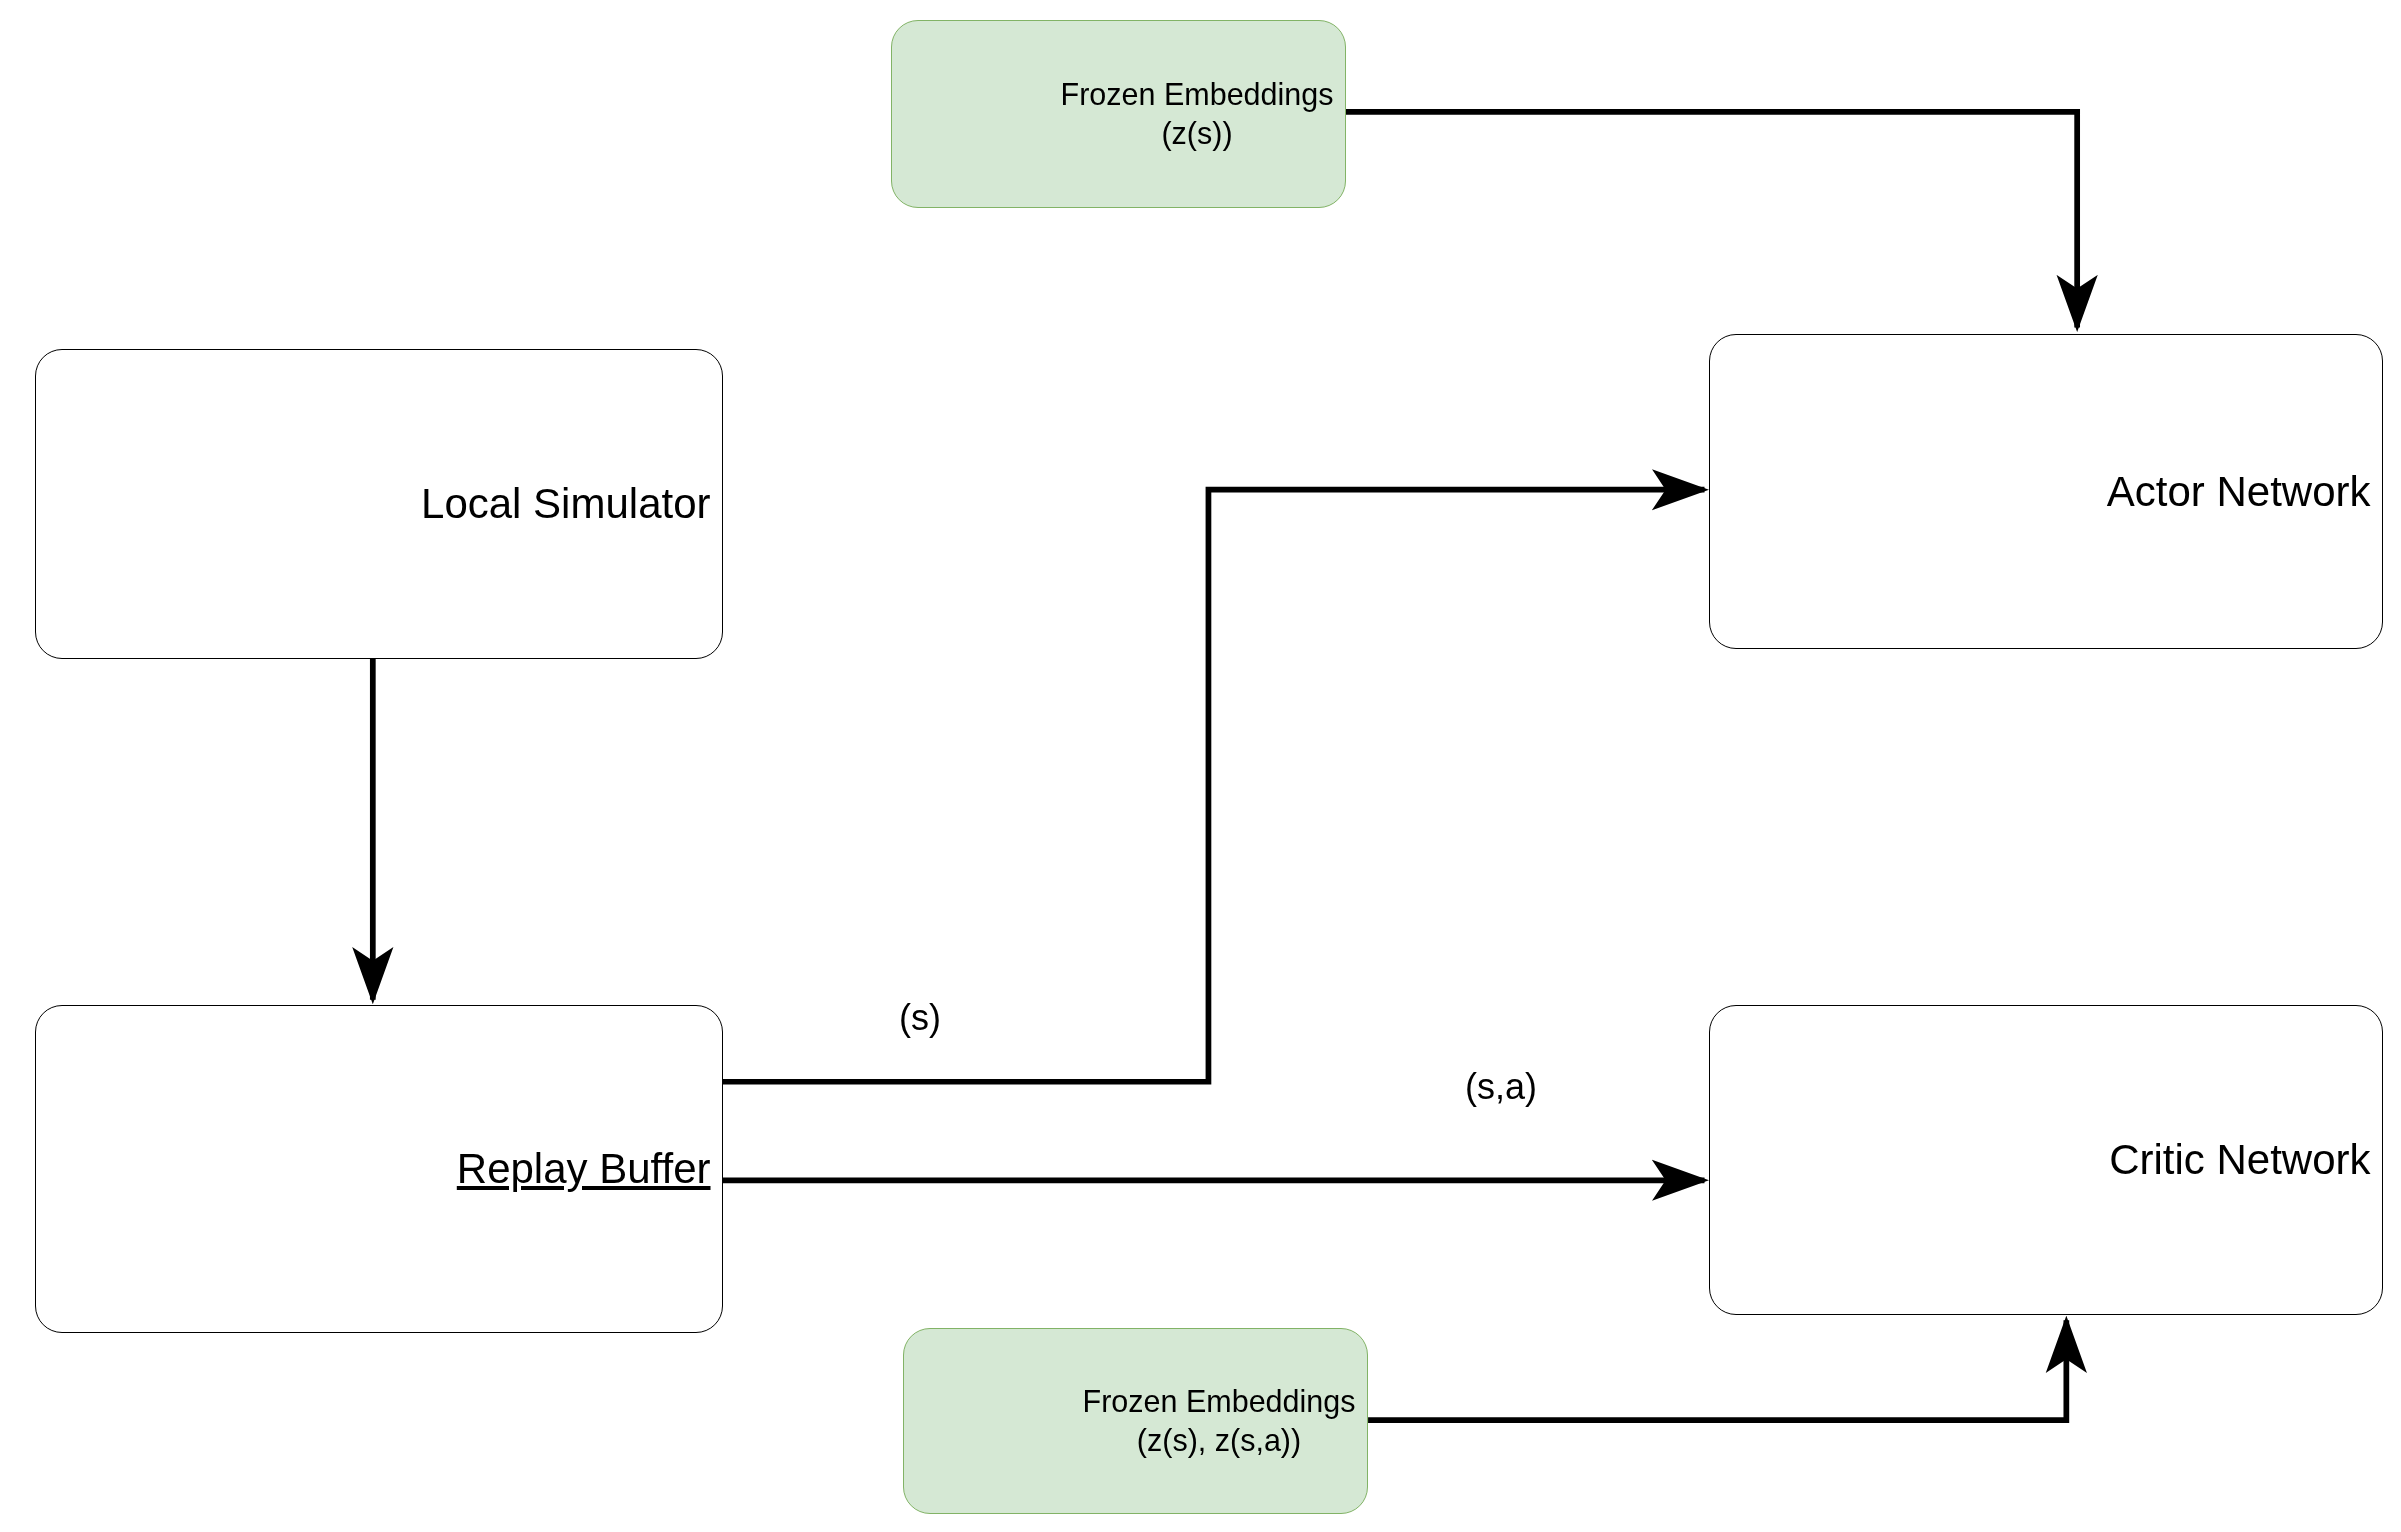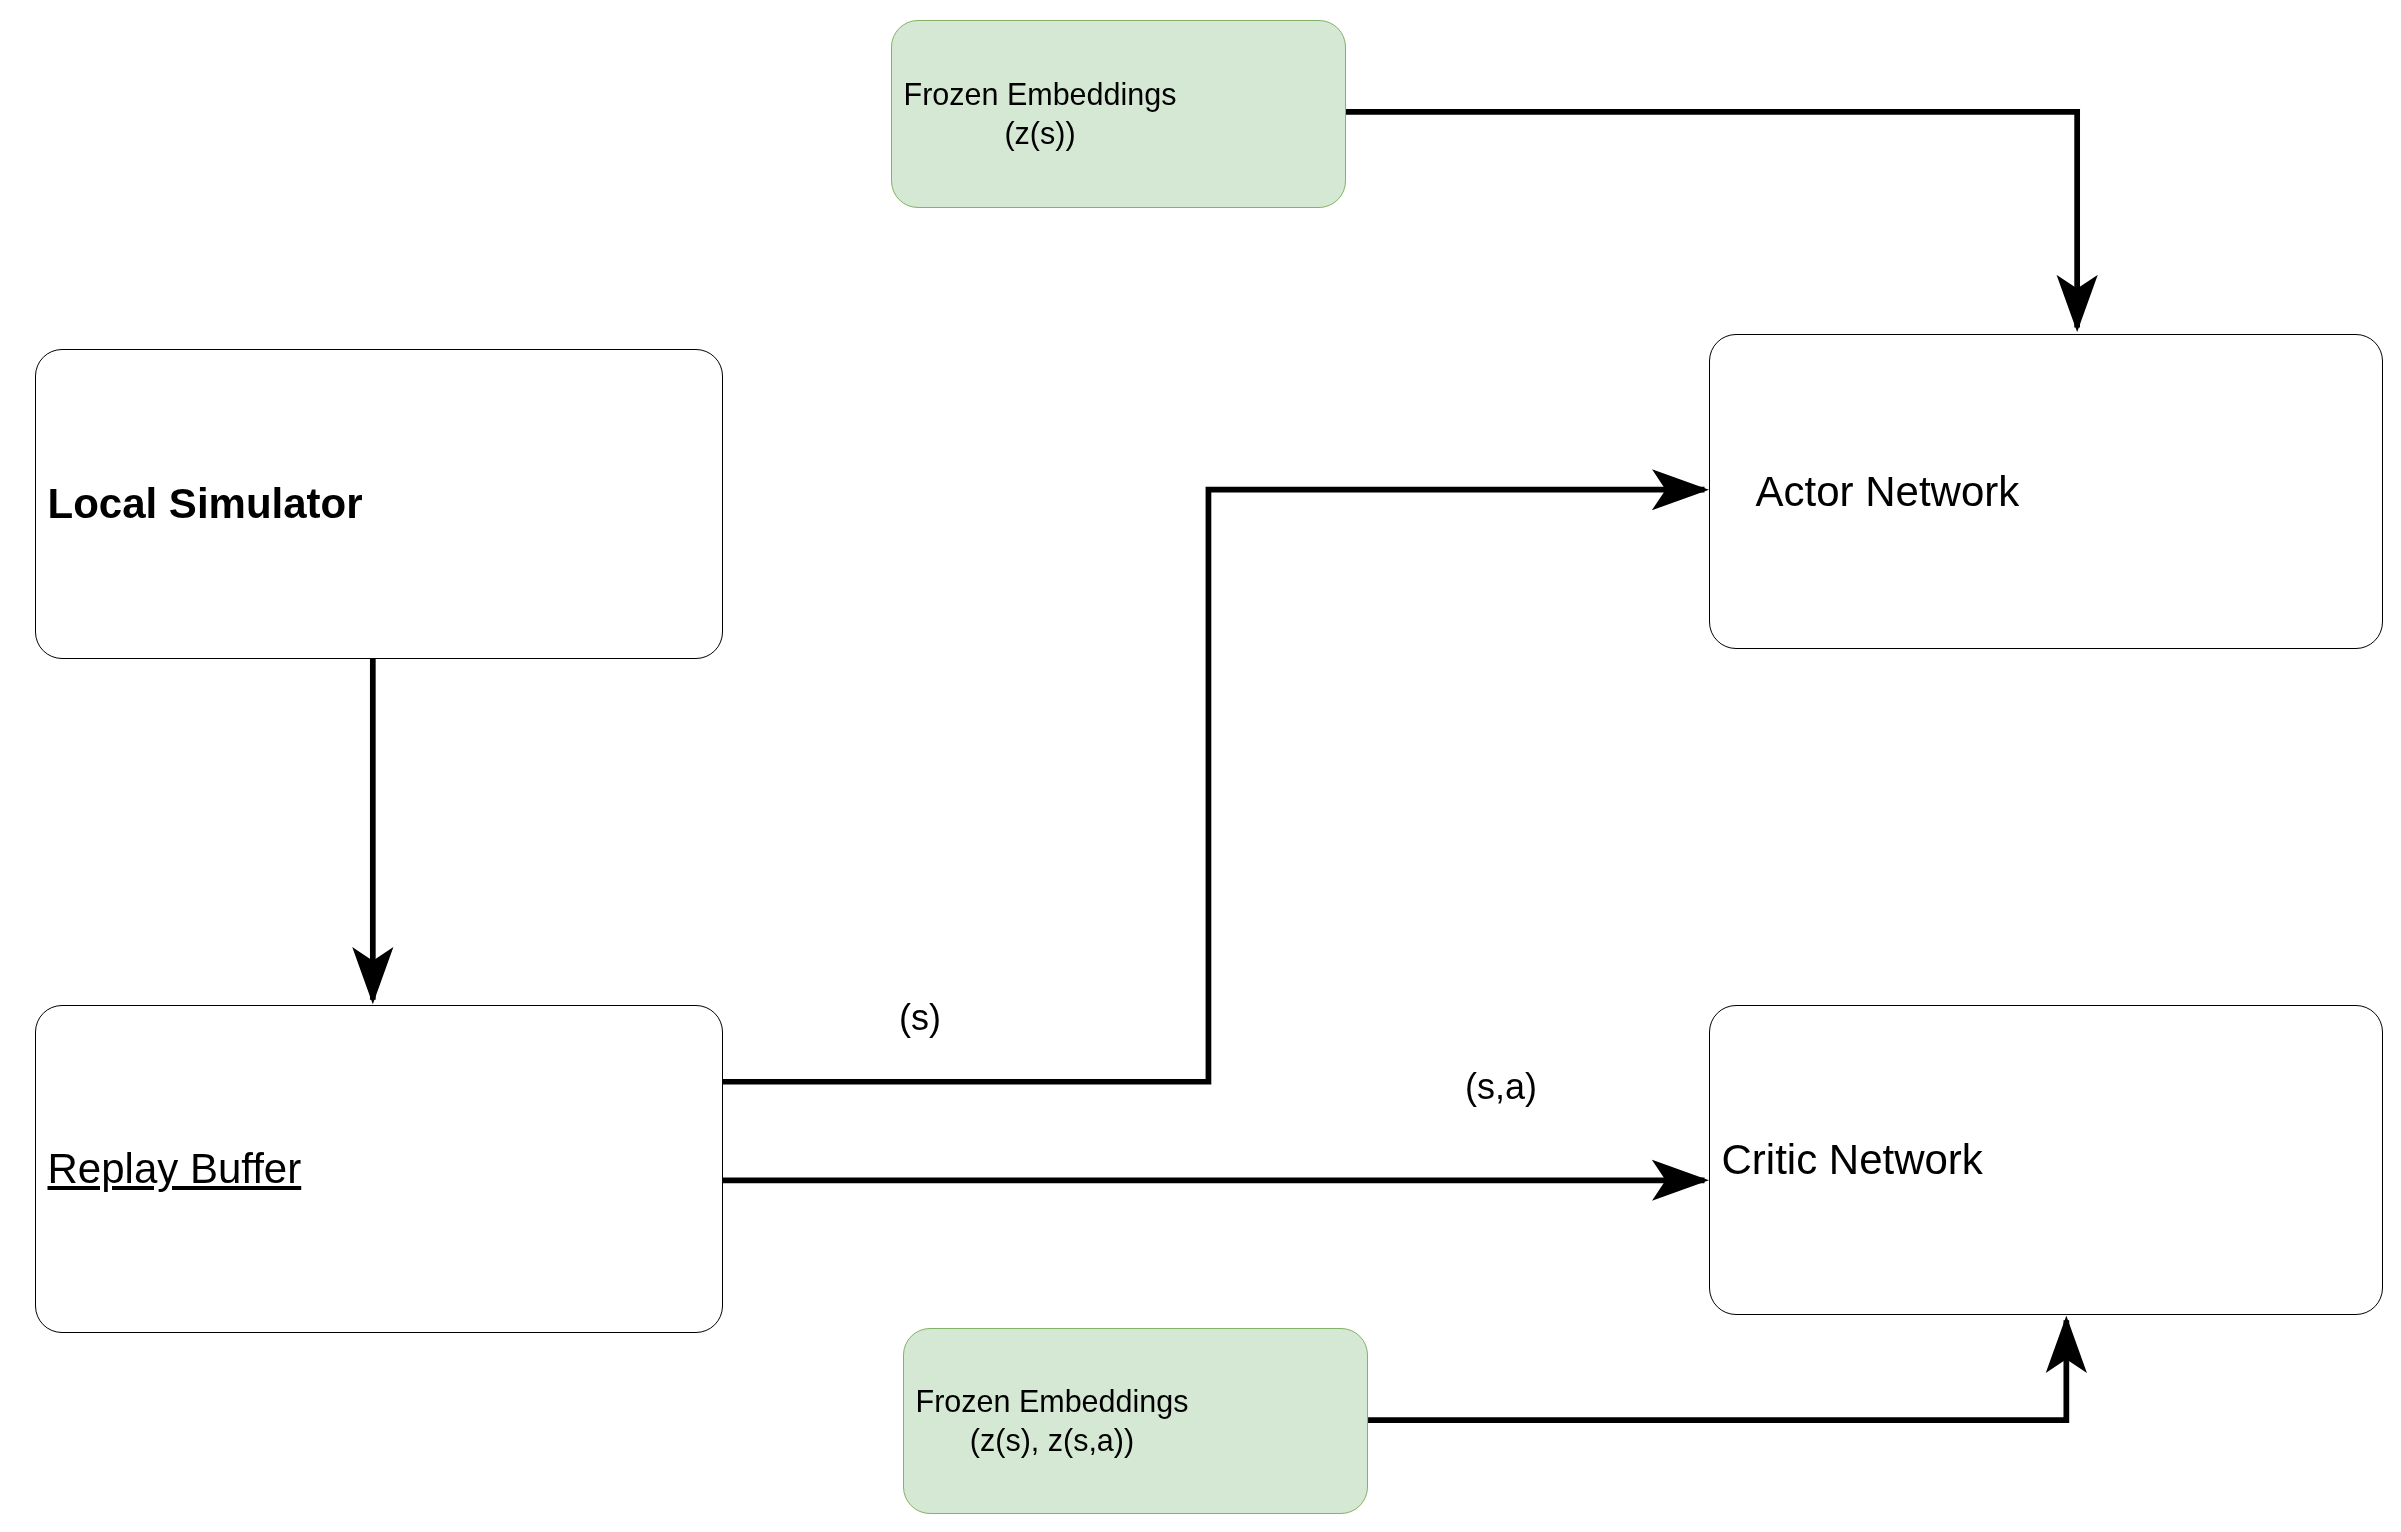--- a/index.html
+++ b/index.html
@@ -26,21 +26,21 @@
     top: 0;
     width: 2401px;
     height: 1532px;
     pointer-events: none;
   }
   .node {
     position: absolute;
     box-sizing: border-box;
     display: flex;
     align-items: center;
-    justify-content: flex-start;
+    justify-content: flex-end;
     text-align: center;
     border-radius: 27px;
     line-height: 1.28;
   }
   .node-plain {
     background: #ffffff;
     border: 1.9px solid #000000;
     font-size: 42px;
     color: #000000;
   }
@@ -84,21 +84,21 @@
     <path d="M1136,1856 L2680,1856" fill="none" stroke="#000000" stroke-width="9" marker-end="url(#arrowhead)"></path>
 
     <path d="M2151,2233 L3249,2233 L3249,2076" fill="none" stroke="#000000" stroke-width="9" marker-end="url(#arrowhead)"></path>
   </svg>
 
   <div class="node node-frozen" style="left:891px; top:20px; width:455px; height:188px;">
     <span class="node-label">Frozen Embeddings
 (z(s))</span>
   </div>
 
-  <div class="node node-plain" style="left:35px; top:349px; width:688px; height:310px;font-weight:bold;">
+  <div class="node node-plain" style="left:35px; top:349px; width:688px; height:310px;">
     <span class="node-label">Local Simulator</span>
   </div>
 
   <div class="node node-plain" style="left:1709px; top:334px; width:674px; height:315px;padding-left:34px;">
     <span class="node-label">Actor Network</span>
   </div>
 
   <div class="node node-plain" style="left:35px; top:1005px; width:688px; height:328px;text-decoration:underline;">
     <span class="node-label">Replay Buffer</span>
   </div>

